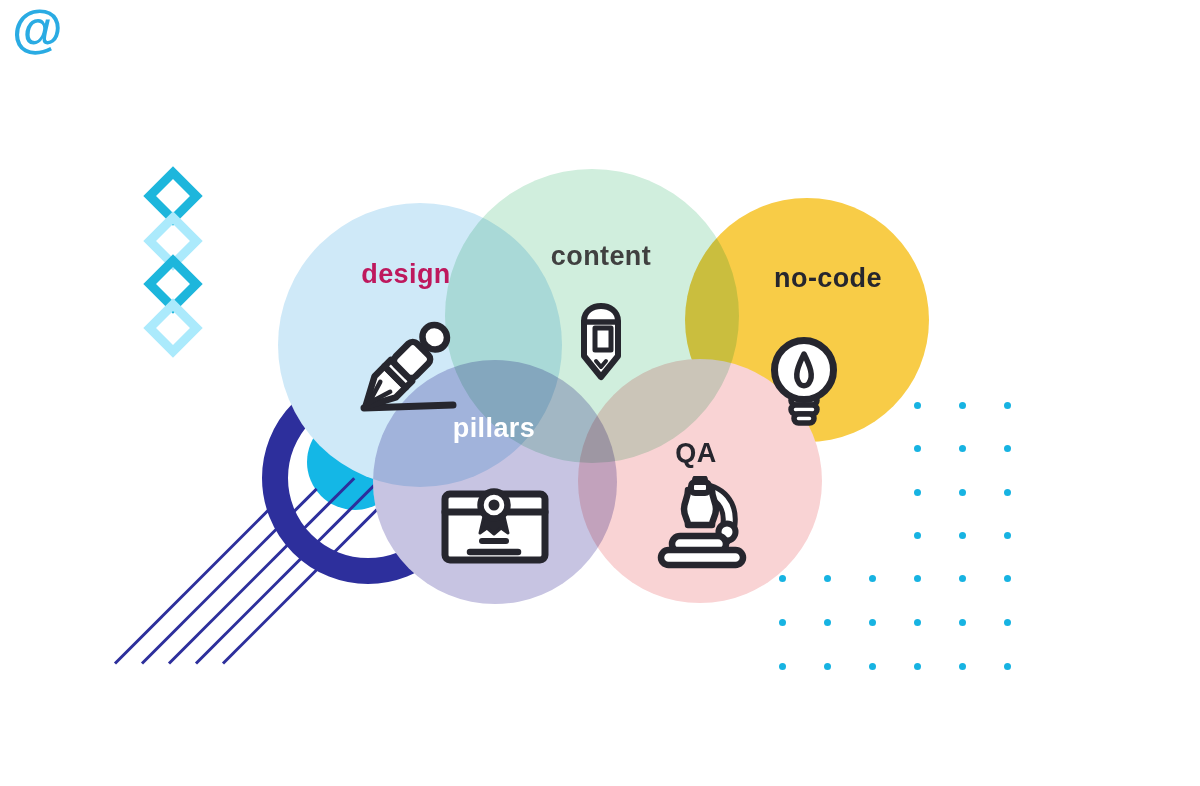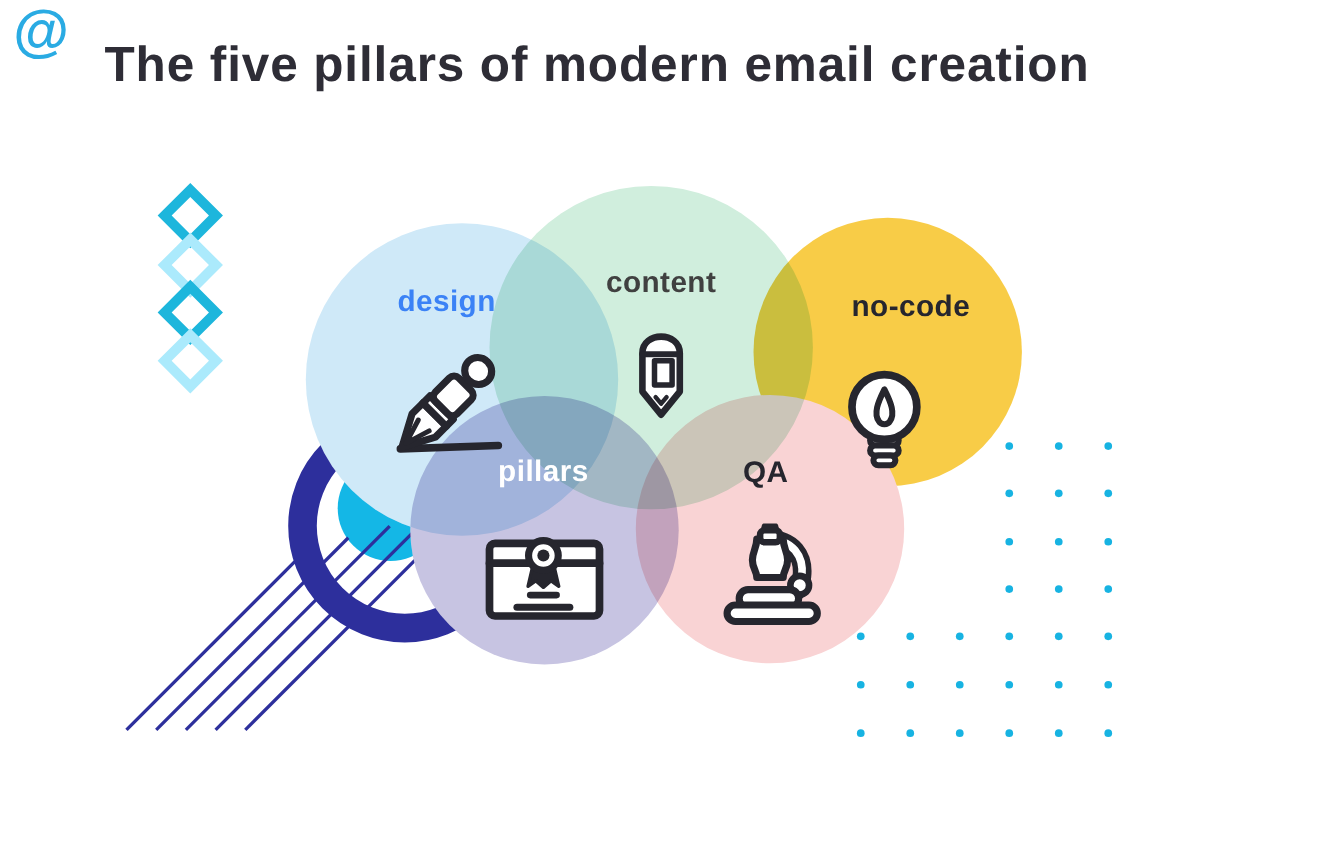--- a/index.html
+++ b/index.html
@@ -22,41 +22,40 @@
   .ring{position:absolute;left:262px;top:372px;width:212px;height:212px;border-radius:50%;
         border:26px solid #2d2f9c;box-sizing:border-box;}
   .cyan-circle{left:307px;top:414px;width:96px;height:96px;}
   
   .lbl{position:absolute;transform:translateX(-50%);font-size:27px;font-weight:600;
        letter-spacing:.4px;white-space:nowrap;}
   #lbl-design {left:406px;top:259px;}
   #lbl-content{left:601px;top:241px;}
   #lbl-nocode {left:828px;top:263px;}
   #lbl-review {left:494px;top:413px;}
-  #lbl-qa     {left:696px;top:414px;}
+  #lbl-qa     {left:696px;top:438px;}
   
   .icon{position:absolute;}
   #icon-pen   {left:348px;top:320px;}
   #icon-pencil{left:576px;top:294px;}
   #icon-bulb  {left:761px;top:330px;}
   #icon-cert  {left:440px;top:484px;}
   #icon-micro {left:655px;top:476px;}
   .icon svg{display:block;}
   
   .diamond{position:absolute;box-sizing:border-box;transform:rotate(45deg);background:transparent;}
   .dot{position:absolute;border-radius:50%;}
   .hatch{position:absolute;transform-origin:0 50%;transform:rotate(-45deg);}
 </style>
 </head>
 <body>
 
 <div class="stage">
 
   <div class="logo" style="color: rgb(42, 171, 227);">@</div>
-  <h1 class="title" style="color: rgb(46, 45, 54);">The five pillars of modern email creation</h1>
 
   <div id="diamonds">
       <div class="diamond" style="width: 42px; height: 42px; border: 9px solid rgb(29, 182, 220); left: 152px; top: 175px;"></div>
       <div class="diamond" style="width: 42px; height: 42px; border: 9px solid rgb(171, 234, 252); left: 152px; top: 220px;"></div>
       <div class="diamond" style="width: 42px; height: 42px; border: 9px solid rgb(29, 182, 220); left: 152px; top: 263px;"></div>
       <div class="diamond" style="width: 42px; height: 42px; border: 9px solid rgb(171, 234, 252); left: 152px; top: 307px;"></div>
     </div>
   <div id="dots">
       <div class="dot" style="width: 7px; height: 7px; background: rgb(23, 179, 226); left: 913.5px; top: 401.5px;"></div>
       <div class="dot" style="width: 7px; height: 7px; background: rgb(23, 179, 226); left: 958.5px; top: 401.5px;"></div>
@@ -170,19 +169,19 @@
         <circle cx="72" cy="56" r="8.5" fill="#ffffff" stroke-width="6"></circle>
         <path d="M33,14 C33,22 29,26 29,33 C29,41 33,43 33,49 L57,49 C57,43 61,41 61,33 C61,26 57,22 57,14 Z" fill="#ffffff" stroke-width="6.5"></path>
         <rect x="39.5" y="0.5" width="11" height="9" rx="3.5" fill="#ffffff" stroke-width="5"></rect>
         <rect x="36" y="6" width="18" height="11" rx="4" fill="#ffffff" stroke-width="6"></rect>
         <rect x="17" y="60" width="54" height="16" rx="8" fill="#ffffff" stroke-width="6.5"></rect>
         <rect x="6" y="74" width="82" height="15" rx="7.5" fill="#ffffff" stroke-width="6.5"></rect>
       </g>
     </svg>
   </div>
 
-  <div class="lbl" id="lbl-design" style="color: #3b82f6;">design</div>
+  <div class="lbl" id="lbl-design" style="color: #be185d;">design</div>
   <div class="lbl" id="lbl-content" style="color: #404040;">content</div>
   <div class="lbl" id="lbl-nocode" style="color: rgb(38, 38, 46);">no-code</div>
   <div class="lbl" id="lbl-review" style="color: rgb(255, 255, 255);">pillars</div>
   <div class="lbl" id="lbl-qa" style="color: rgb(38, 38, 46);">QA</div>
 
 </div>
 
 </body></html>

